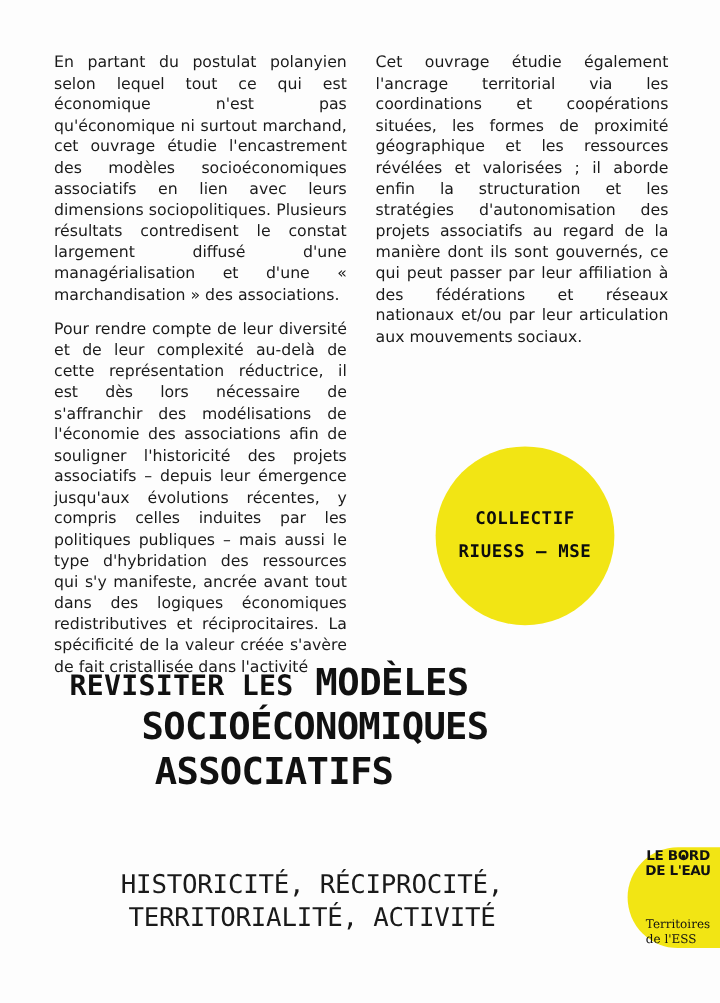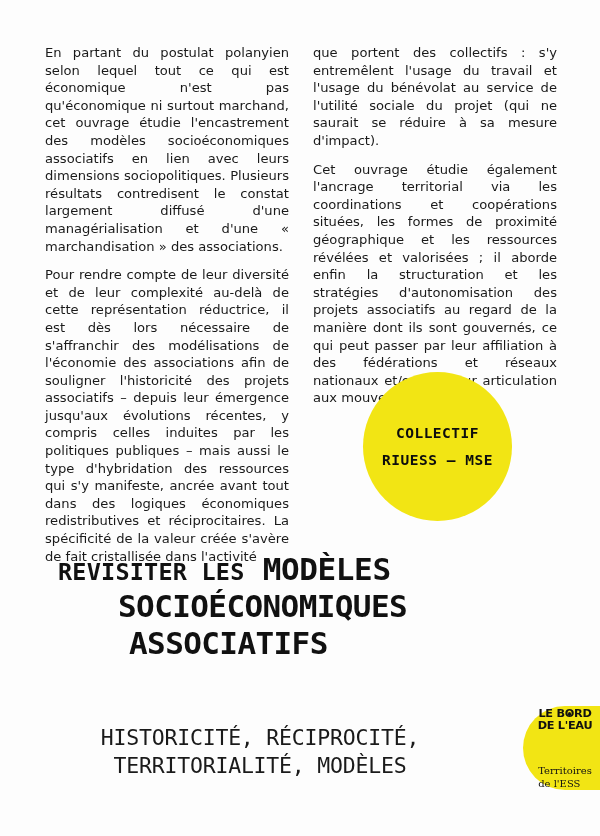--- a/index.html
+++ b/index.html
@@ -181,39 +181,38 @@
 <body>
 
 <div class="cover">
 
   <div class="blurb">
     <div class="col">
       <p>En partant du postulat polanyien selon lequel tout ce qui est économique n'est pas qu'économique ni surtout marchand, cet ouvrage étudie l'encastrement des modèles socioéconomiques associatifs en lien avec leurs dimensions sociopolitiques. Plusieurs résultats contredisent le constat largement diffusé d'une managérialisation et d'une « marchandisation » des associations.</p>
       <p>Pour rendre compte de leur diversité et de leur complexité au-delà de cette représentation réductrice, il est dès lors nécessaire de s'affranchir des modélisations de l'économie des associations afin de souligner l'historicité des projets associatifs – depuis leur émergence jusqu'aux évolutions récentes, y compris celles induites par les politiques publiques – mais aussi le type d'hybridation des ressources qui s'y manifeste, ancrée avant tout dans des logiques économiques redistributives et réciprocitaires. La spécificité de la valeur créée s'avère de fait cristallisée dans l'activité</p>
     </div>
     <div class="col">
-      <p>que portent des collectifs : s'y entremêlent l'usage du travail et l'usage du bénévolat au service de l'utilité sociale du projet (qui ne saurait se réduire à sa mesure d'impact).</p>
       <p>Cet ouvrage étudie également l'ancrage territorial via les coordinations et coopérations situées, les formes de proximité géographique et les ressources révélées et valorisées ; il aborde enfin la structuration et les stratégies d'autonomisation des projets associatifs au regard de la manière dont ils sont gouvernés, ce qui peut passer par leur affiliation à des fédérations et réseaux nationaux et/ou par leur articulation aux mouvements sociaux.</p>
     </div>
   </div>
 
   <div class="author-circle">
     <div class="line">COLLECTIF</div>
     <div class="line">RIUESS – MSE</div>
   </div>
 
   <div class="title-block">
     <div class="title-line t1"><span class="small">REVISITER LES</span> <span>MODÈLES</span></div>
     <div class="title-line t2">SOCIOÉCONOMIQUES</div>
     <div class="title-line t3">ASSOCIATIFS</div>
   </div>
 
   <div class="subtitle">
     <div class="sub-line">HISTORICITÉ, RÉCIPROCITÉ,</div>
-    <div class="sub-line">TERRITORIALITÉ, MODÈLES</div>
+    <div class="sub-line">TERRITORIALITÉ, ACTIVITÉ</div>
   </div>
 
   <div class="publisher-logo">
     <div class="logo-name"><span>LE B</span><span class="ring">O</span><span>RD</span></div>
     <div class="logo-name">DE L'EAU</div>
     <div class="logo-rule"></div>
     <div class="logo-tagline">
       <div>Territoires</div>
       <div>de l'ESS</div>
     </div>

